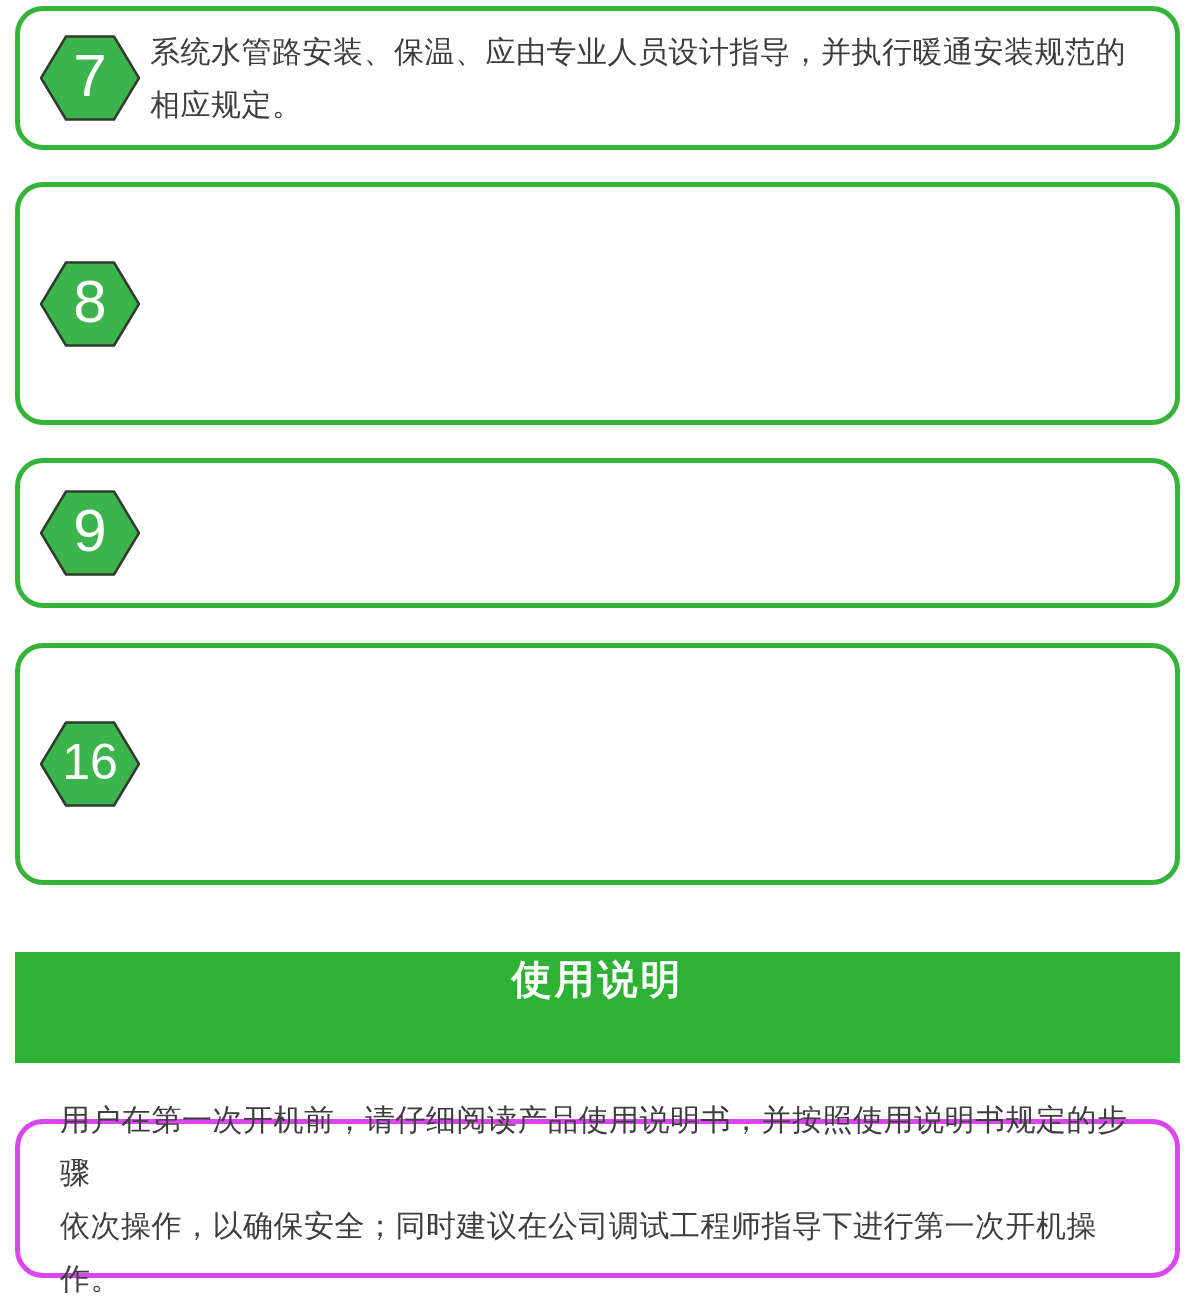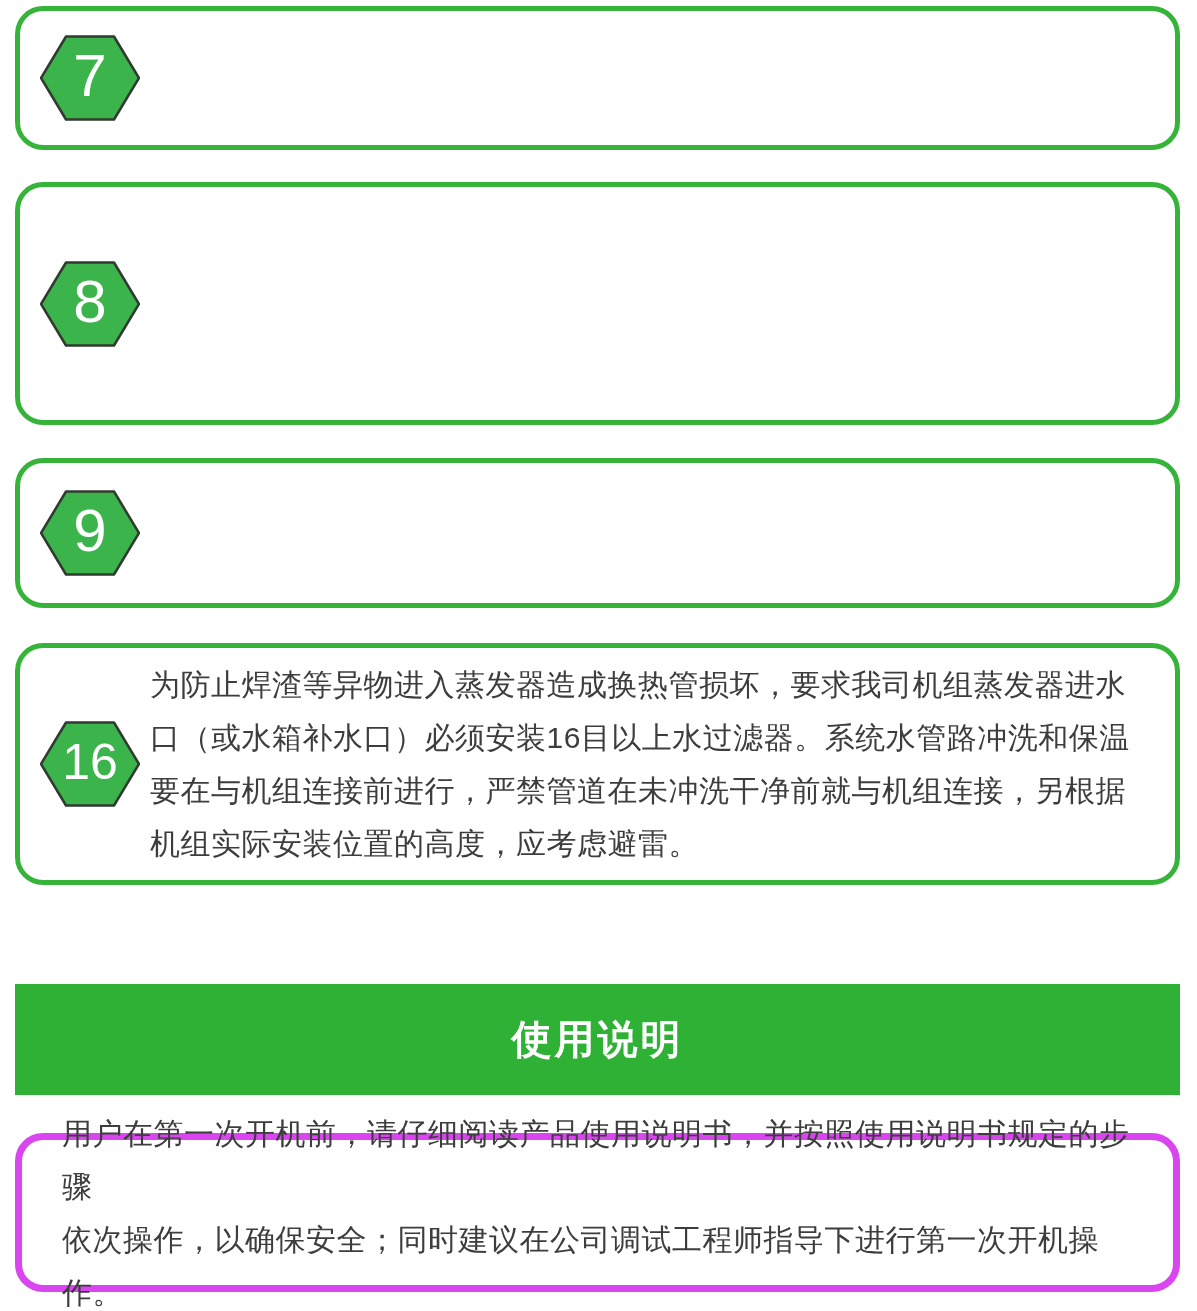--- a/index.html
+++ b/index.html
@@ -62,38 +62,38 @@
     font-size: 50px;
   }
   .note-text {
     font-size: 30px;
     line-height: 53px;
     white-space: pre-line;
     letter-spacing: 0.5px;
     max-width: 1010px;
   }
   .section-banner {
-    margin-top: 99px;
+    margin-top: 67px;
     height: 111px;
     background: #2eb135;
     display: flex;
-    align-items: center;
+    align-items: flex-start;
     justify-content: center;
   }
   .section-title {
     color: #ffffff;
     font-size: 40px;
     font-weight: bold;
     letter-spacing: 3px;
   }
   .usage-box {
     box-sizing: border-box;
-    margin-top: 38px;
+    margin-top: 56px;
     height: 159px;
-    border: 7px solid #d946ef;
+    border: 5px solid #d946ef;
     border-radius: 28px;
     display: flex;
     align-items: center;
     padding: 0 40px;
     background: #ffffff;
   }
   .usage-text {
     font-size: 30px;
     line-height: 53px;
     white-space: pre-line;
@@ -108,20 +108,22 @@
 
 <div class="page">
 
   <div class="note-box b7">
     <div class="hex">
       <svg viewBox="0 0 100 88">
         <polygon points="1,44 26,2.5 74,2.5 99,44 74,85.5 26,85.5" fill="#3bb44b" stroke="#303a30" stroke-width="2.5" stroke-linejoin="round"></polygon>
       </svg>
       <span class="hex-num">7</span>
     </div>
+    <div class="note-text">系统水管路安装、保温、应由专业人员设计指导，并执行暖通安装规范的
+相应规定。</div>
   </div>
 
   <div class="note-box b8">
     <div class="hex">
       <svg viewBox="0 0 100 88">
         <polygon points="1,44 26,2.5 74,2.5 99,44 74,85.5 26,85.5" fill="#3bb44b" stroke="#303a30" stroke-width="2.5" stroke-linejoin="round"></polygon>
       </svg>
       <span class="hex-num">8</span>
     </div>
   </div>
@@ -135,24 +137,20 @@
     </div>
   </div>
 
   <div class="note-box b10 two-digit">
     <div class="hex">
       <svg viewBox="0 0 100 88">
         <polygon points="1,44 26,2.5 74,2.5 99,44 74,85.5 26,85.5" fill="#3bb44b" stroke="#303a30" stroke-width="2.5" stroke-linejoin="round"></polygon>
       </svg>
       <span class="hex-num">16</span>
     </div>
-    <div class="note-text">为防止焊渣等异物进入蒸发器造成换热管损坏，要求我司机组蒸发器进水
-口（或水箱补水口）必须安装16目以上水过滤器。系统水管路冲洗和保温
-要在与机组连接前进行，严禁管道在未冲洗干净前就与机组连接，另根据
-机组实际安装位置的高度，应考虑避雷。</div>
   </div>
 
   <div class="section-banner">
     <div class="section-title">使用说明</div>
   </div>
 
   <div class="usage-box">
     <div class="usage-text">用户在第一次开机前，请仔细阅读产品使用说明书，并按照使用说明书规定的步骤
 依次操作，以确保安全；同时建议在公司调试工程师指导下进行第一次开机操作。</div>
   </div>

